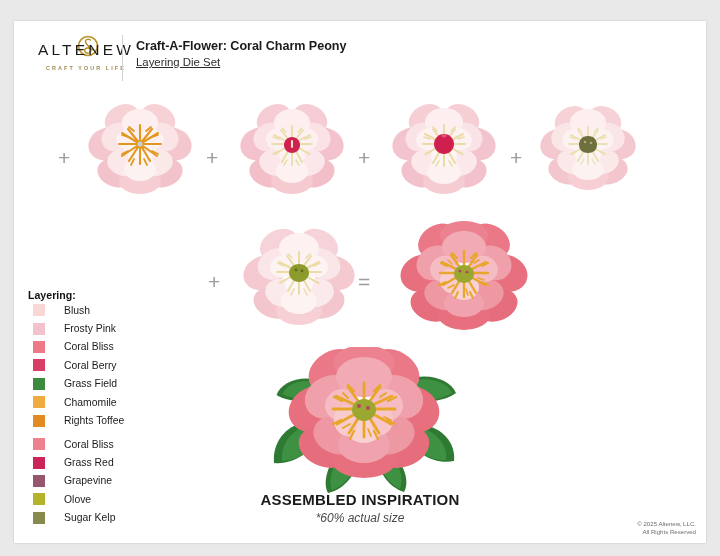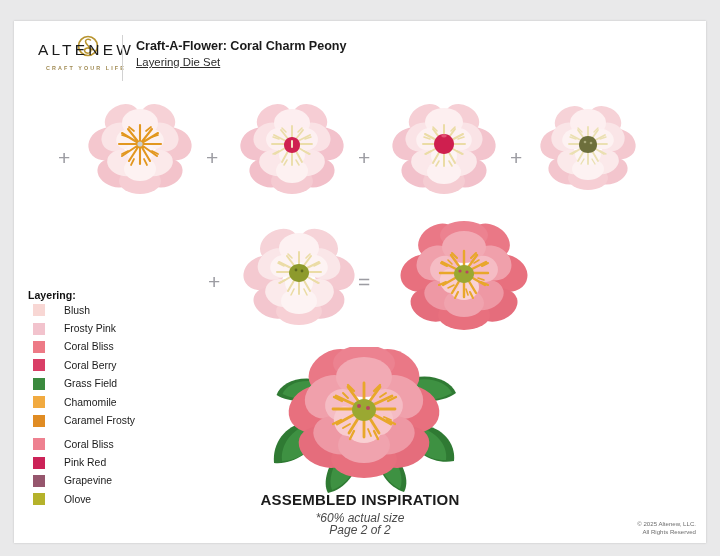--- a/index.html
+++ b/index.html
@@ -359,21 +359,20 @@
     </g>
     <path d="M100 52 c7 0 12 5 12 11 c0 6 -6 11 -12 11 c-6 0 -12 -5 -12 -11 c0 -6 5 -11 12 -11 z" fill="#9aa832"></path>
     <circle cx="95" cy="59" r="2" fill="#b84560"></circle>
     <circle cx="104" cy="61" r="2" fill="#b84560"></circle>
   </svg>
 
   <div id="assembled-caption">ASSEMBLED INSPIRATION</div>
 
   <div id="size-note">
     <div>*60% actual size</div>
-    <div>Page 2 of 2</div>
   </div>
 
   <div id="cardstock-legend">
     <div class="legend-title">Layering:</div>
     <div class="legend-row">
       <span class="swatch" style="background: rgb(248, 215, 212);"></span>
       <span class="legend-label">Blush</span>
     </div>
     <div class="legend-row">
       <span class="swatch" style="background: rgb(242, 195, 205);"></span>
@@ -390,40 +389,44 @@
     <div class="legend-row">
       <span class="swatch" style="background: rgb(59, 138, 62);"></span>
       <span class="legend-label">Grass Field</span>
     </div>
     <div class="legend-row">
       <span class="swatch" style="background: rgb(241, 170, 64);"></span>
       <span class="legend-label">Chamomile</span>
     </div>
     <div class="legend-row">
       <span class="swatch" style="background: rgb(224, 140, 35);"></span>
-      <span class="legend-label">Caramel Frosty</span>
+      <span class="legend-label">Rights Toffee</span>
     </div>
   </div>
 
   <div id="inks-legend">
     <div class="legend-row">
       <span class="swatch" style="background: rgb(238, 129, 144);"></span>
       <span class="legend-label">Coral Bliss</span>
     </div>
     <div class="legend-row">
       <span class="swatch" style="background: rgb(204, 35, 88);"></span>
-      <span class="legend-label">Pink Red</span>
+      <span class="legend-label">Grass Red</span>
     </div>
     <div class="legend-row">
       <span class="swatch" style="background: rgb(150, 86, 109);"></span>
       <span class="legend-label">Grapevine</span>
     </div>
     <div class="legend-row">
       <span class="swatch" style="background: rgb(181, 178, 43);"></span>
       <span class="legend-label">Olove</span>
+    </div>
+    <div class="legend-row">
+      <span class="swatch" style="background: rgb(135, 137, 77);"></span>
+      <span class="legend-label">Sugar Kelp</span>
     </div>
   </div>
 
   <div id="copyright">
     <div>© 2025 Altenew, LLC.</div>
     <div>All Rights Reserved</div>
   </div>
 
 </div>
 

